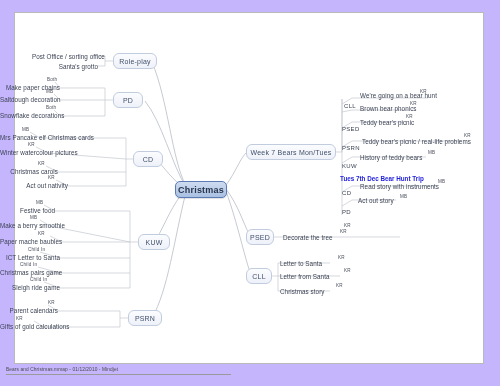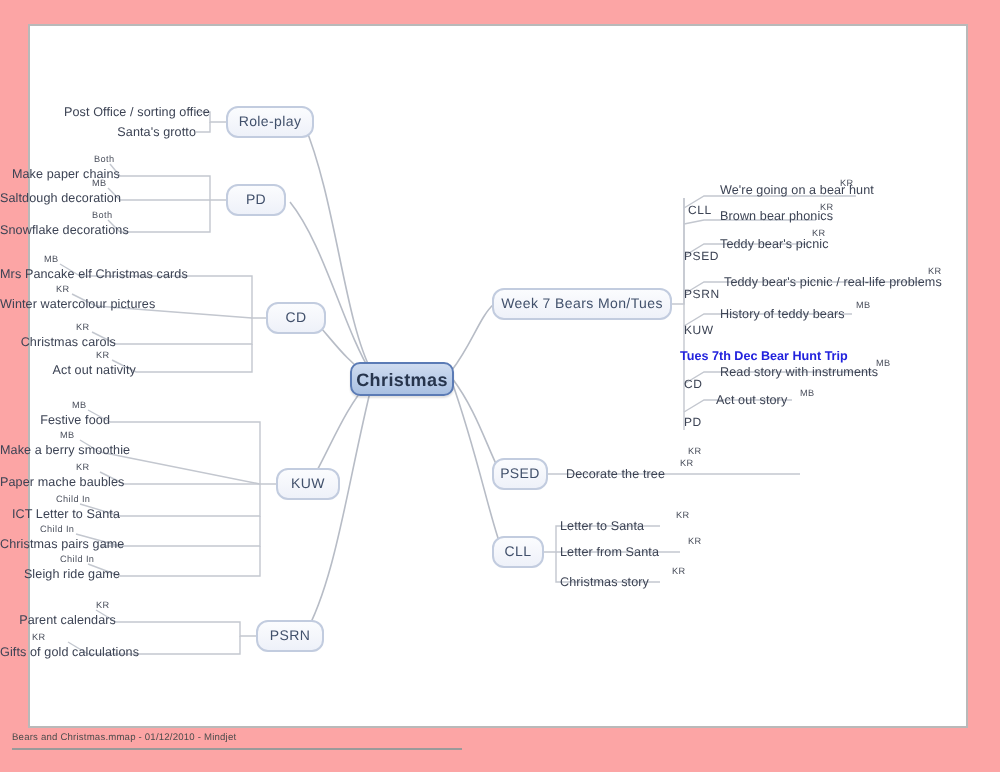--- a/index.html
+++ b/index.html
@@ -5,21 +5,21 @@
   html,body{margin:0;padding:0;}
   body{
     width:500px;height:386px;
     background:#ffffff;
     font-family:"Liberation Sans","DejaVu Sans",sans-serif;
     overflow:hidden;
     position:relative;
   }
   #page{
     position:absolute;left:0;top:0;width:500px;height:386px;
-    background:#fca5a5;
+    background:#c4b5fd;
   }
   
   #frame{
     position:absolute;
     left:14px;top:12px;
     width:470px;height:352px;
     border:1px solid #b9b9b9;
     background:#fff;
     box-sizing:border-box;
   }

